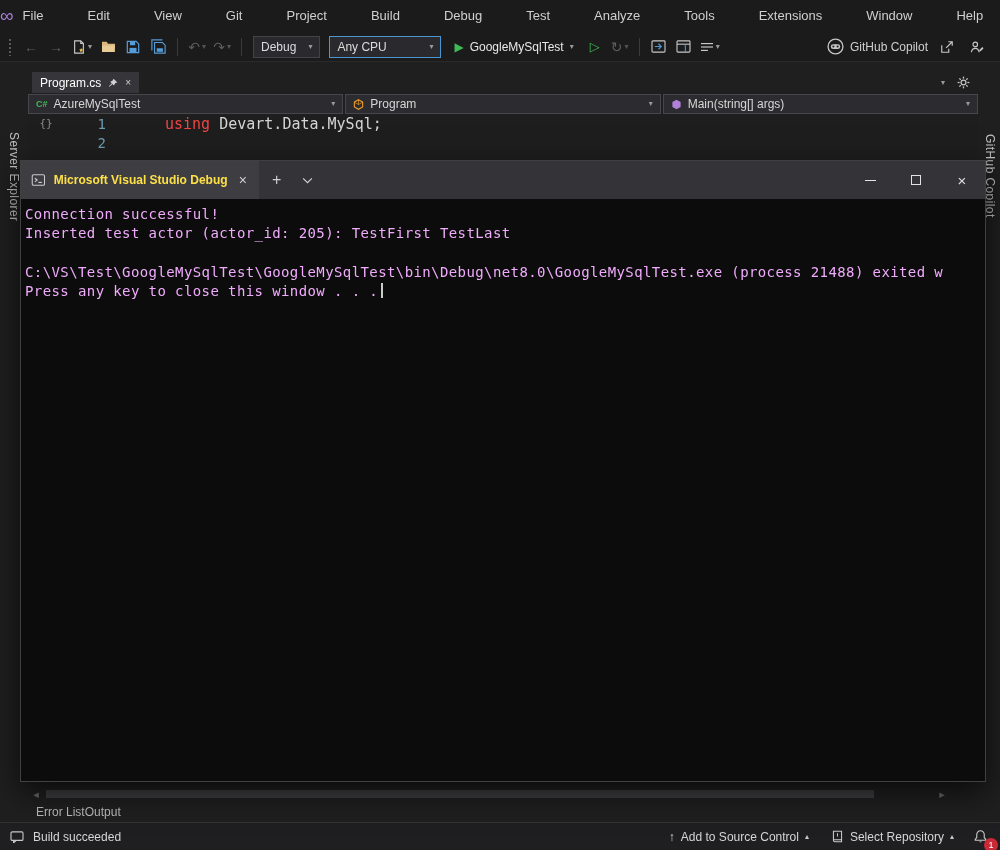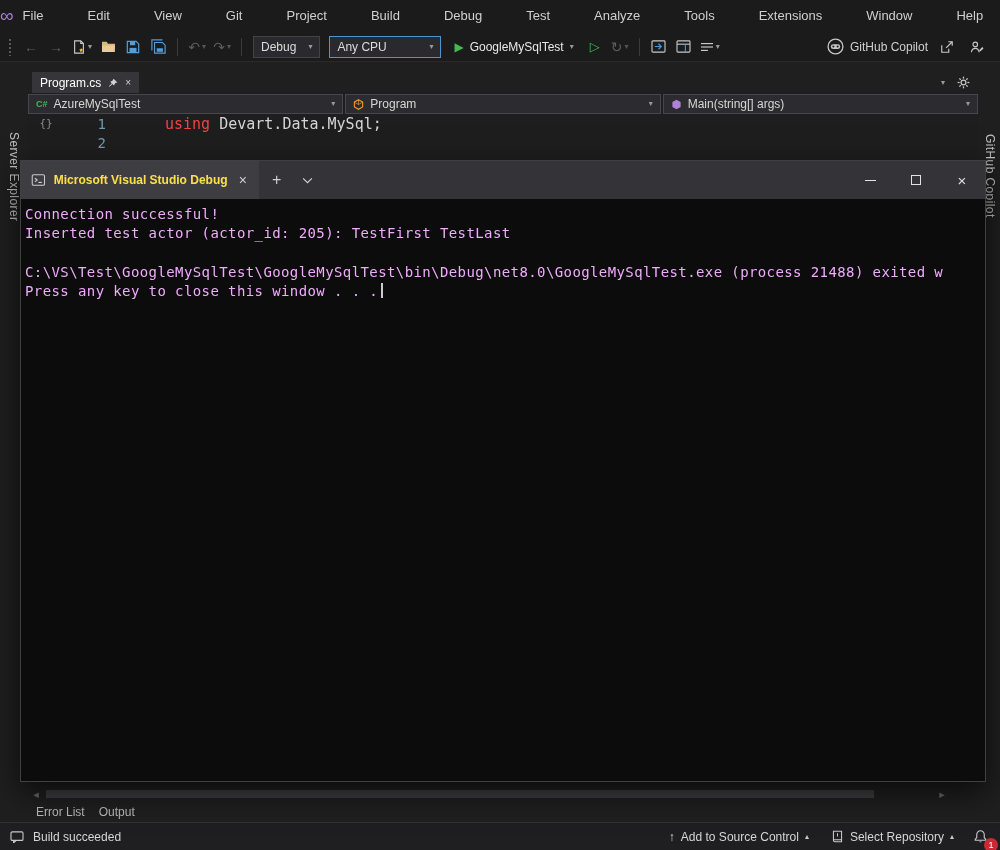--- a/index.html
+++ b/index.html
@@ -67,21 +67,21 @@
   .line-num { width:44px; text-align:right; padding-right:2px; color:#6e9cb0; font-size:14px; }
   .code-text { padding-left:57px; }
   .kw { color:#ef4444; }
   .plain { color:#d4d4d4; }
 
   .h-scroll { height:16px; display:flex; align-items:center; margin-right:28px; color:#6a6a6a; }
   .scroll-arrow { width:16px; text-align:center; font-size:11px; }
   .scroll-track { flex:1; height:10px; position:relative; }
   .scroll-thumb { position:absolute; left:2px; top:1px; height:8px; width:93%; background:#3e3e42; }
 
-  .bottom-tabs { height:20px; display:flex; gap:14px; padding-left:8px; align-items:center; font-size:12px; color:#b9b9b9; }
+  .bottom-tabs { height:20px; display:flex; padding-left:8px; align-items:center; font-size:12px; color:#b9b9b9; }
 
   
   .statusbar { position:absolute; left:0; right:0; bottom:0; height:28px; background:#1f1f22;
     border-top:1px solid #333; display:flex; align-items:center; font-size:12px; color:#d6d6d6; padding:0 10px; }
   .status-left { display:flex; align-items:center; gap:9px; }
   .status-right { margin-left:auto; display:flex; align-items:center; gap:10px; }
   .sb-item { display:flex; align-items:center; gap:6px; padding:0 6px; height:28px; }
   .caret-up { font-size:8px; color:#c8c8c8; }
   .bell-wrap { position:relative; width:20px; height:20px; display:flex; align-items:center; justify-content:center; }
   .badge { position:absolute; right:-8px; bottom:-5px; width:14px; height:14px; border-radius:50%;

